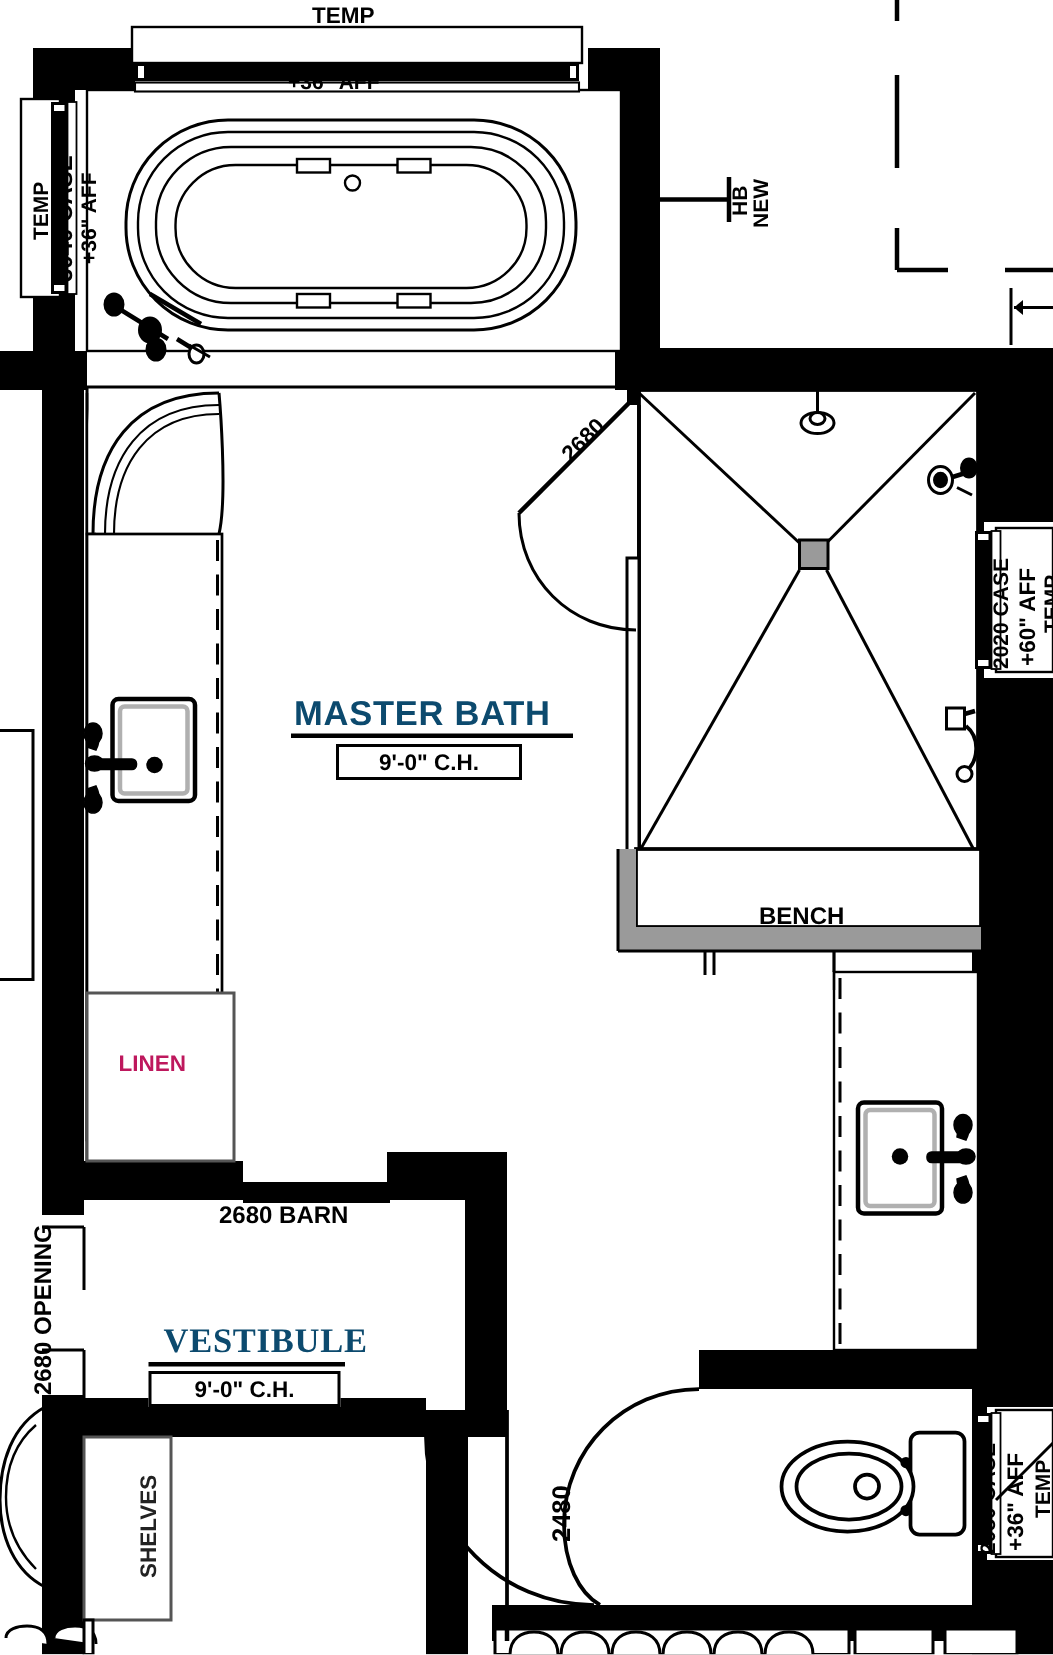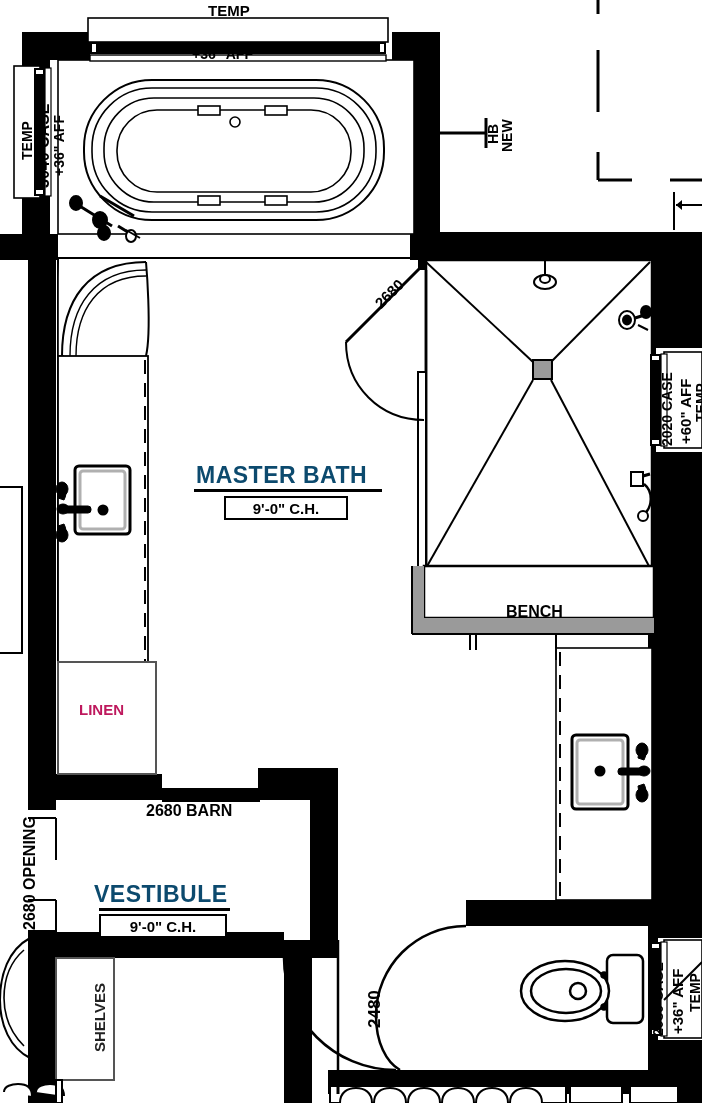--- a/index.html
+++ b/index.html
@@ -301,21 +301,21 @@
   <div class="chbox" style="left:224px;top:496px;width:124px;height:24px;">9'-0" C.H.</div>
 
   <div class="lbl" style="left:506px;top:580px;font-size:16px;margin-top:24px;">BENCH</div>
 
   <div class="lbl" style="left:79px;top:702px;font-size:15px;color:#be185d;">LINEN</div>
 
   <div class="lbl" style="left:146px;top:803px;font-size:16px;">2680 BARN</div>
 
   <div class="lbl rot90" style="left:22px;top:930px;font-size:16px;">2680 OPENING</div>
 
-  <div class="roomname" style="left:94px;top:881px;">VESTIBULE</div>
+  <div class="roomname" style="left:109px;top:881px;font-family:Liberation Serif, serif;">VESTIBULE</div>
   <div class="ulbar" style="left:99px;top:908px;width:131px;"></div>
   <div class="chbox" style="left:99px;top:914px;width:128px;height:24px;">9'-0" C.H.</div>
 
   <div class="lbl rot90" style="left:92px;top:1052px;font-size:15px;color:#222;">SHELVES</div>
 
   <div class="lbl rot90" style="left:366px;top:1028px;font-size:17px;">2480</div>
 
   <div class="lbl rot90" style="left:288px;top:1068px;font-size:17px;">2680</div>
 
   <div class="lbl rot90" style="left:651px;top:1036px;font-size:14px;">2080 CASE</div>

